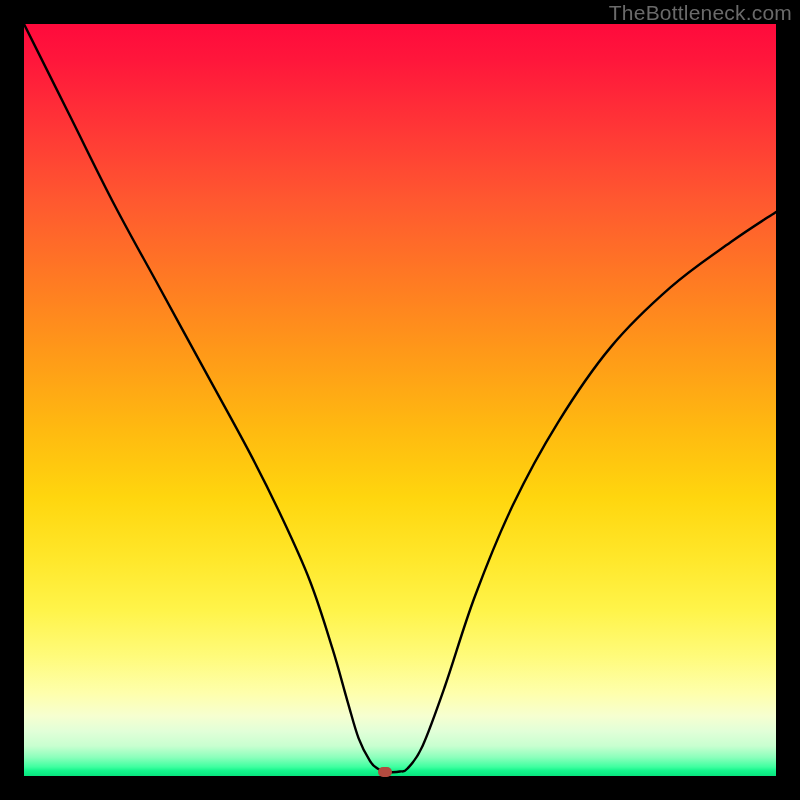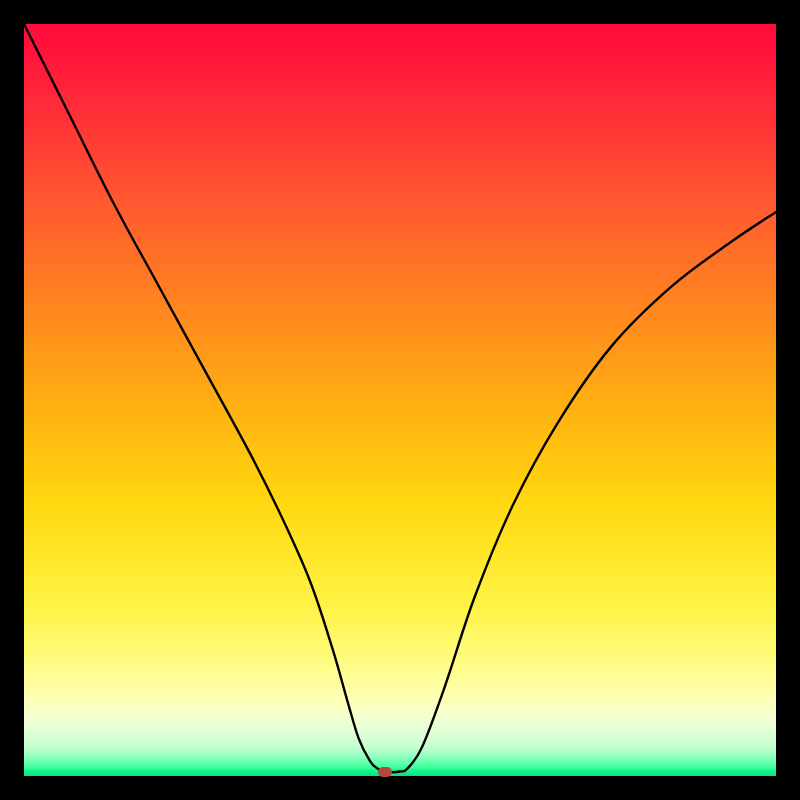--- a/index.html
+++ b/index.html
@@ -67,19 +67,20 @@
     color: #6a6a6a;
     font-size: 21px;
     letter-spacing: 0.2px;
     font-weight: 500;
   }
 </style>
 </head>
 <body>
 
 <div class="frame">
+  <div class="watermark">TheBottleneck.com</div>
   <div class="plot">
     <svg class="curve" viewBox="0 0 752 752" preserveAspectRatio="none">
       <path id="curve-path" fill="none" stroke="#000" stroke-width="2.4" stroke-linecap="round" stroke-linejoin="round" d="M 0,0 C 8.121599999999999,16.2432 28.8768,57.753600000000006 45.12,90.24000000000001 C 61.36319999999999,122.72640000000001 73.99680000000001,149.34720000000002 90.24,180.48000000000002 C 106.48319999999998,211.61280000000002 119.11679999999998,233.42079999999999 135.35999999999999,263.2 C 151.6032,292.9792 164.2368,316.14079999999996 180.48,345.91999999999996 C 196.7232,375.69919999999996 212.064,402.92159999999996 225.6,428.64 C 239.136,454.3584 244.8512,465.7888 255.68,488.8 C 266.5088,511.81120000000004 276.2848,532.1152000000001 285.76,556.48 C 295.23519999999996,580.8448 301.55199999999996,602.5024 308.32,624.16 C 315.088,645.8176 318.6224,660.5568 323.36,676.8 C 328.0976,693.0432 330.5792,703.5712 334.64,714.4 C 338.70079999999996,725.2288 342.536,731.5456 345.92,736.96 C 349.30400000000003,742.3744 350.7328,742.58496 353.44,744.48 C 356.1472,746.37504 358.2528,746.8112000000001 360.96,747.488 C 363.6672,748.1648 365.7728,748.24 368.48,748.24 C 371.1872,748.24 373.2928,748.1648 376,747.488 C 378.7072,746.8112000000001 379.4592,749.0822400000001 383.52,744.48 C 387.58079999999995,739.87776 391.792,736.8095999999999 398.56,721.92 C 405.32800000000003,707.0304 411.6448000000001,688.832 421.12000000000006,661.76 C 430.59520000000003,634.688 439.0176,604.0064 451.2,571.52 C 463.38239999999996,539.0336 473.91040000000004,512.4128000000001 488.8,481.28000000000003 C 503.6896,450.14720000000005 516.3231999999999,426.9856 533.92,398.56 C 551.5168,370.1344 566.2560000000001,347.7248 586.5600000000001,323.36 C 606.864,298.9952 625.0624,282.1504 646.72,263.2 C 668.3776,244.2496 687.9296,231.61600000000004 706.88,218.08000000000004 C 725.8303999999999,204.54400000000004 743.8784,193.4144 752,188"></path>
     </svg>
     <div id="marker" class="marker" style="left: 360.96px; top: 748.24px; background: rgb(178, 74, 63);"></div>
   </div>
 </div>
 
 </body></html>

